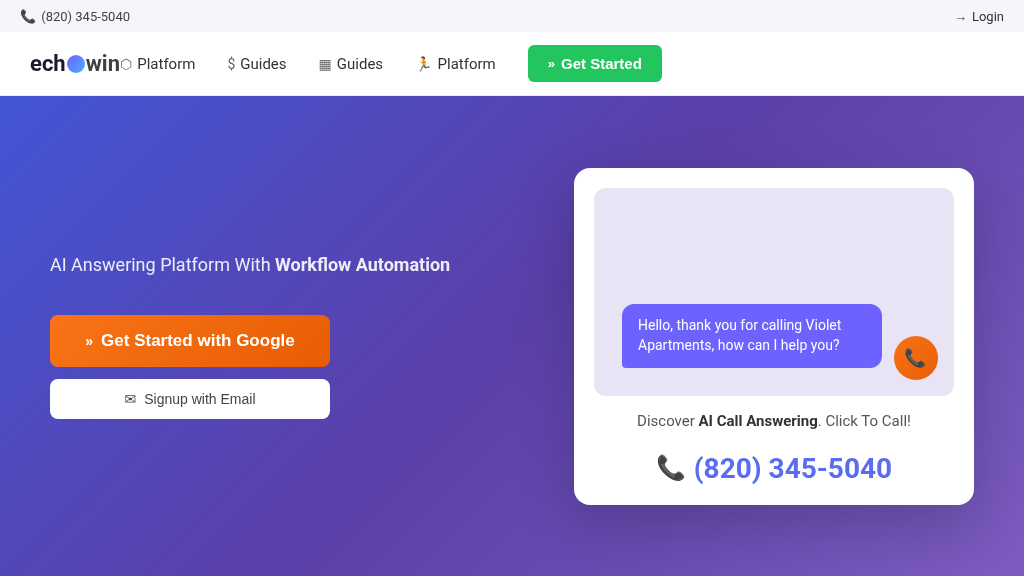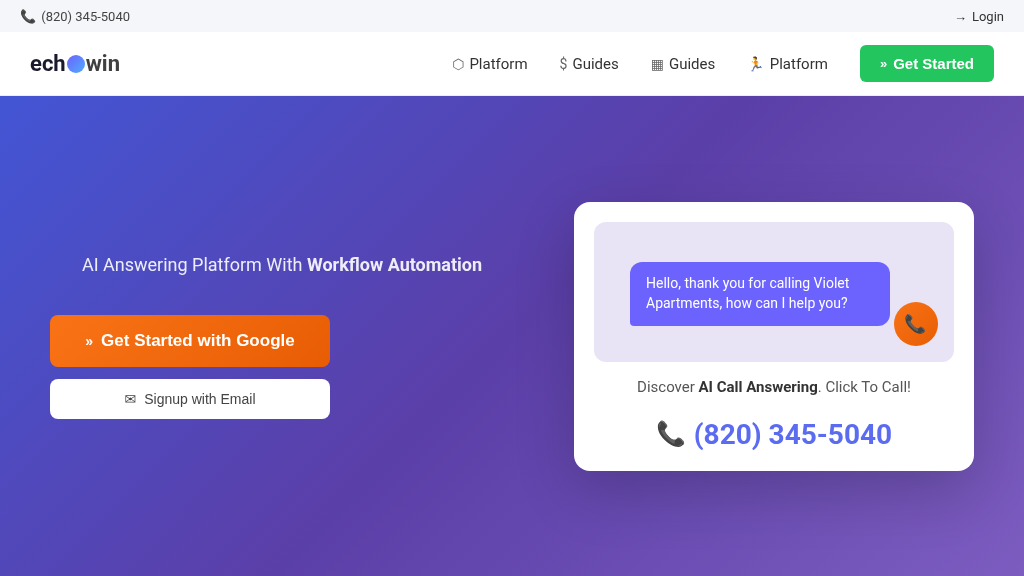--- a/index.html
+++ b/index.html
@@ -18,21 +18,20 @@
     }
     #top-bar .phone-left { display: flex; align-items: center; gap: 5px; }
     #top-bar .login-right { display: flex; align-items: center; gap: 5px; color: #333; cursor: pointer; }
 
     
     #navbar {
       background: #fff;
       height: 64px;
       display: flex;
       align-items: center;
-      justify-content: space-between;
       padding: 0 30px;
       border-bottom: 1px solid #eee;
     }
     .logo {
       font-size: 22px;
       font-weight: 700;
       color: #1a1a2e;
       display: flex;
       align-items: center;
       gap: 0;
@@ -103,21 +102,20 @@
       font-weight: 700;
       line-height: 1.2;
       margin-bottom: 20px;
     }
     .hero-title .transform { font-weight: 900; }
     .hero-subtitle {
       font-size: 18px;
       font-weight: 400;
       color: rgba(255,255,255,0.9);
       margin-bottom: 40px;
-      text-align: center;
     }
     .hero-subtitle strong { font-weight: 700; }
 
     .cta-google-btn {
       background: linear-gradient(135deg, #f97316, #e85d04);
       color: #fff;
       border: none;
       border-radius: 8px;
       padding: 16px 28px;
       font-size: 17px;
@@ -154,24 +152,24 @@
     }
     .demo-card {
       background: #fff;
       border-radius: 16px;
       padding: 20px;
       box-shadow: 0 20px 60px rgba(0,0,0,0.2);
     }
     .demo-chat-area {
       background: #e8e4f5;
       border-radius: 12px;
-      height: 140px;
+      height: 208px;
       margin-bottom: 16px;
       position: relative;
-      padding: 36px;
+      padding: 28px;
       display: flex;
       align-items: flex-end;
     }
     .chat-bubble {
       background: #6c63ff;
       color: #fff;
       border-radius: 12px 12px 12px 4px;
       padding: 12px 16px;
       font-size: 14px;
       line-height: 1.4;

